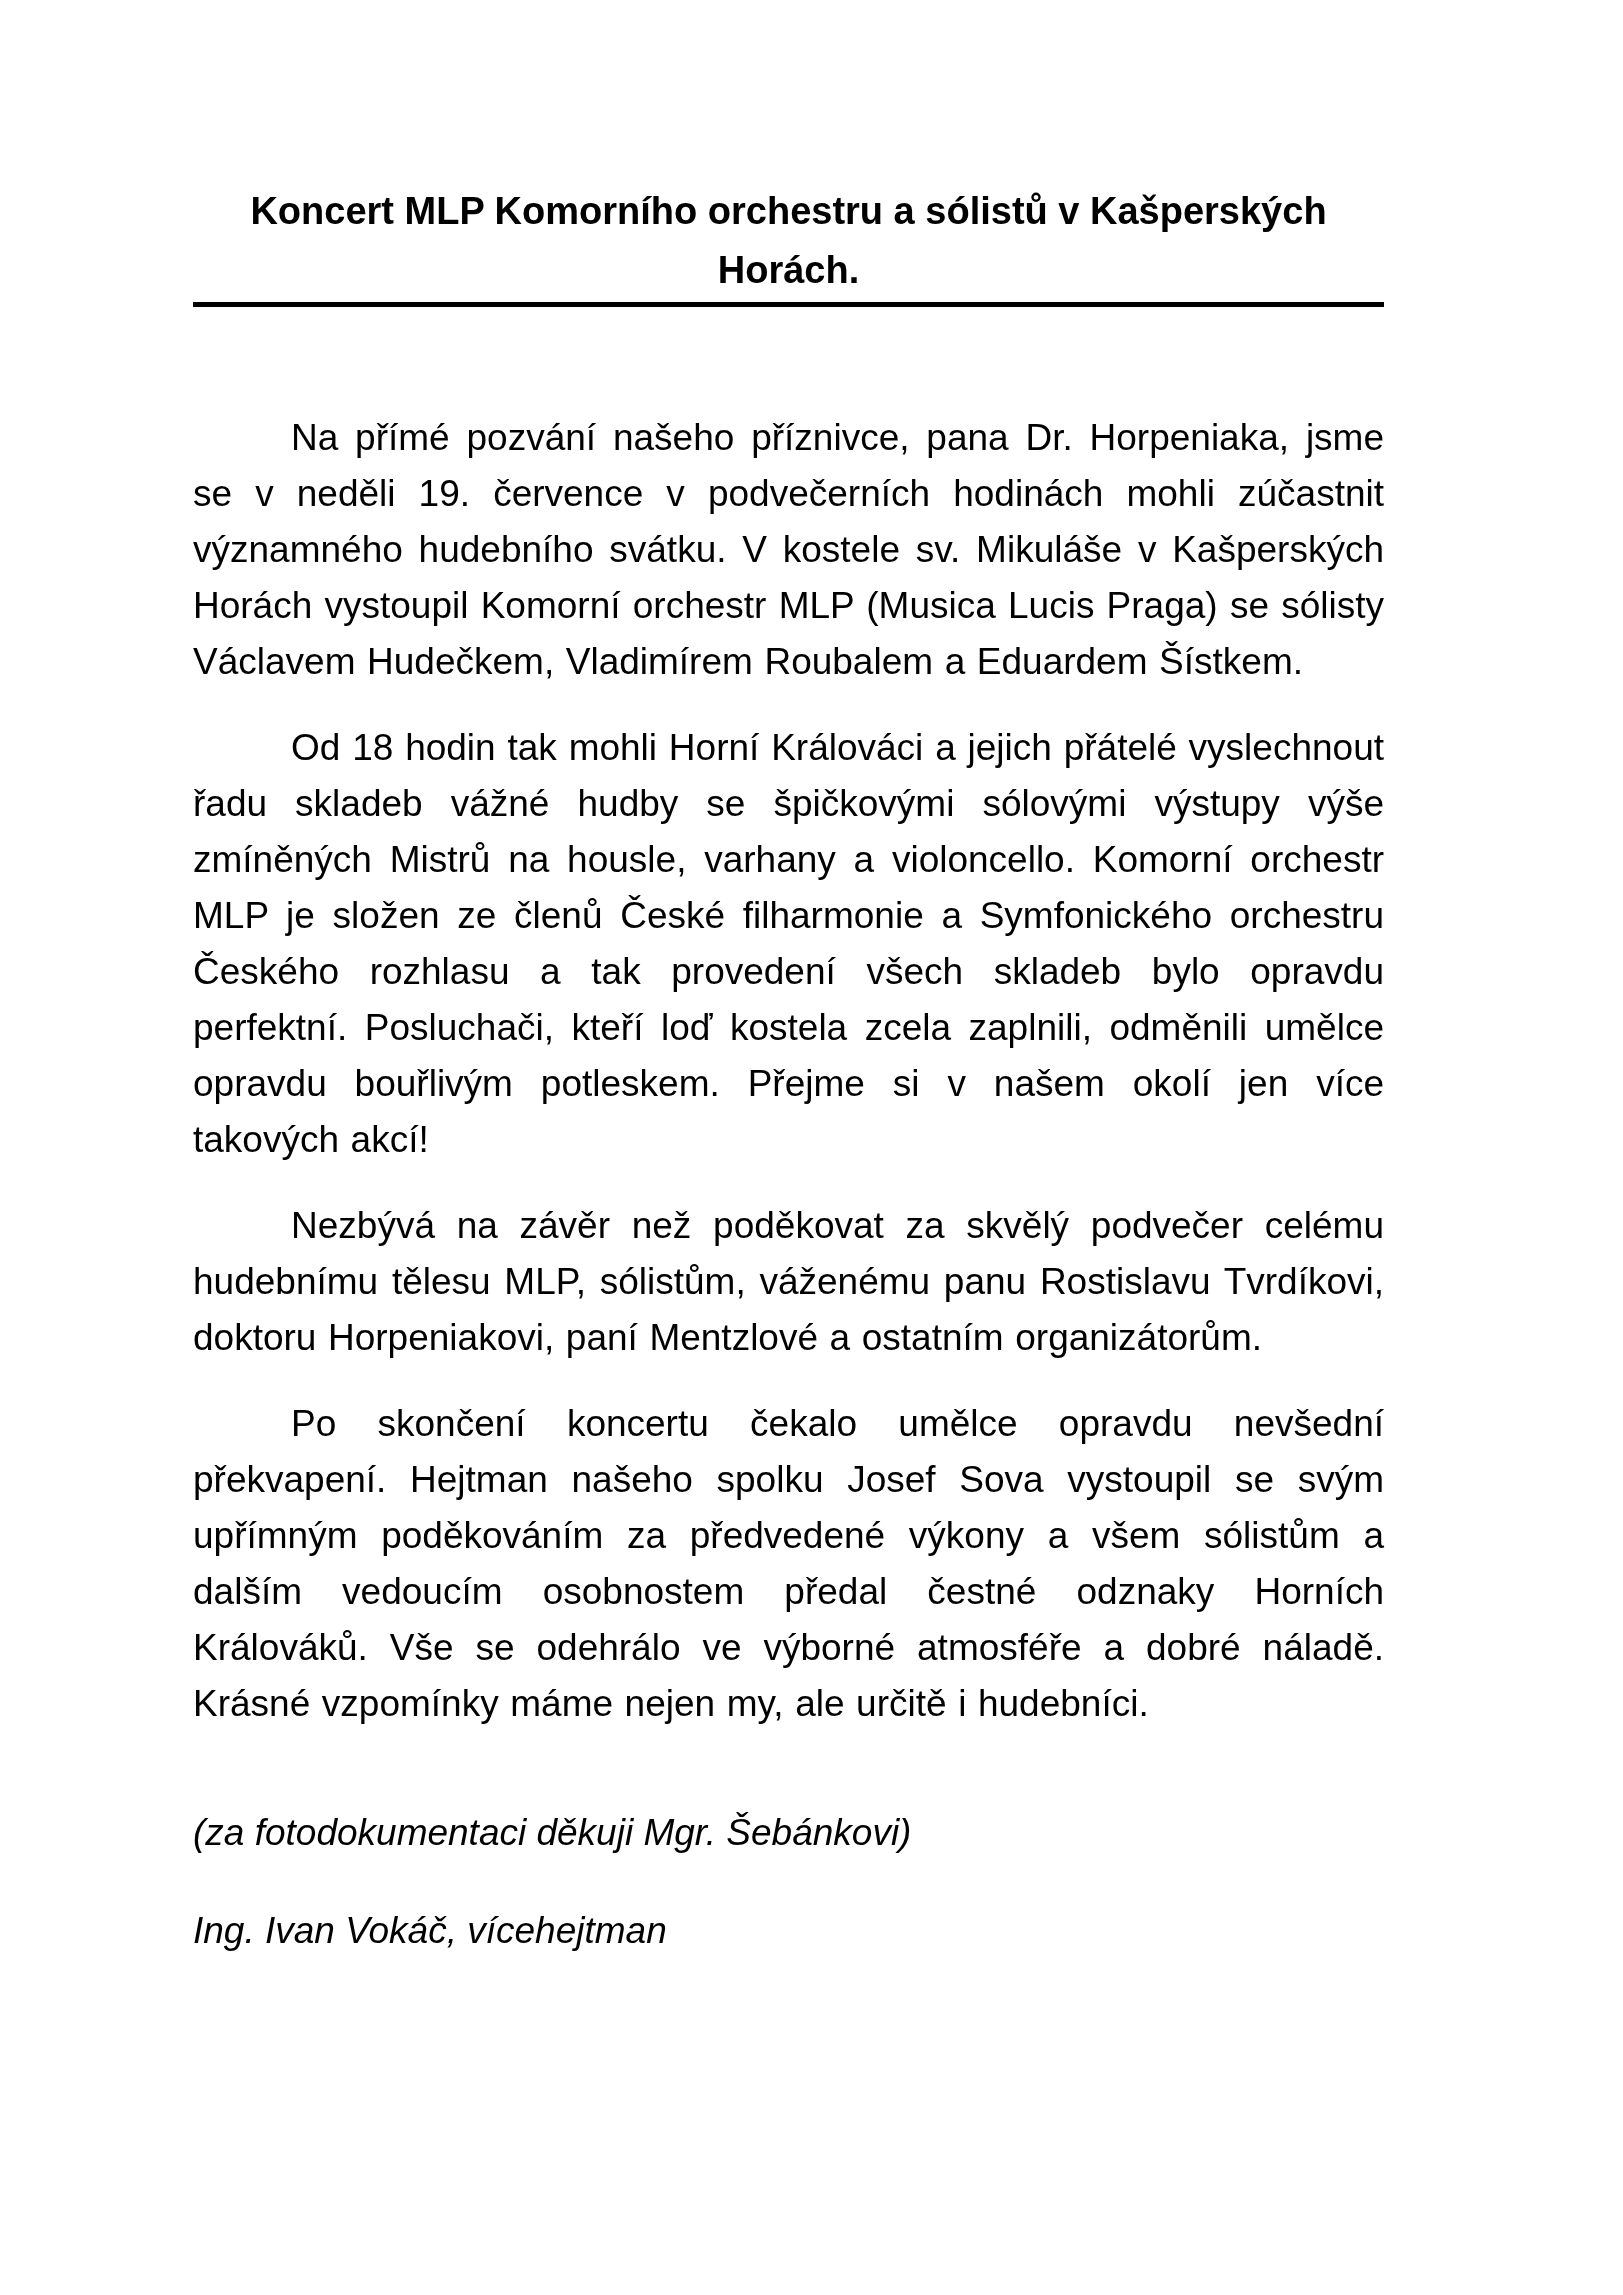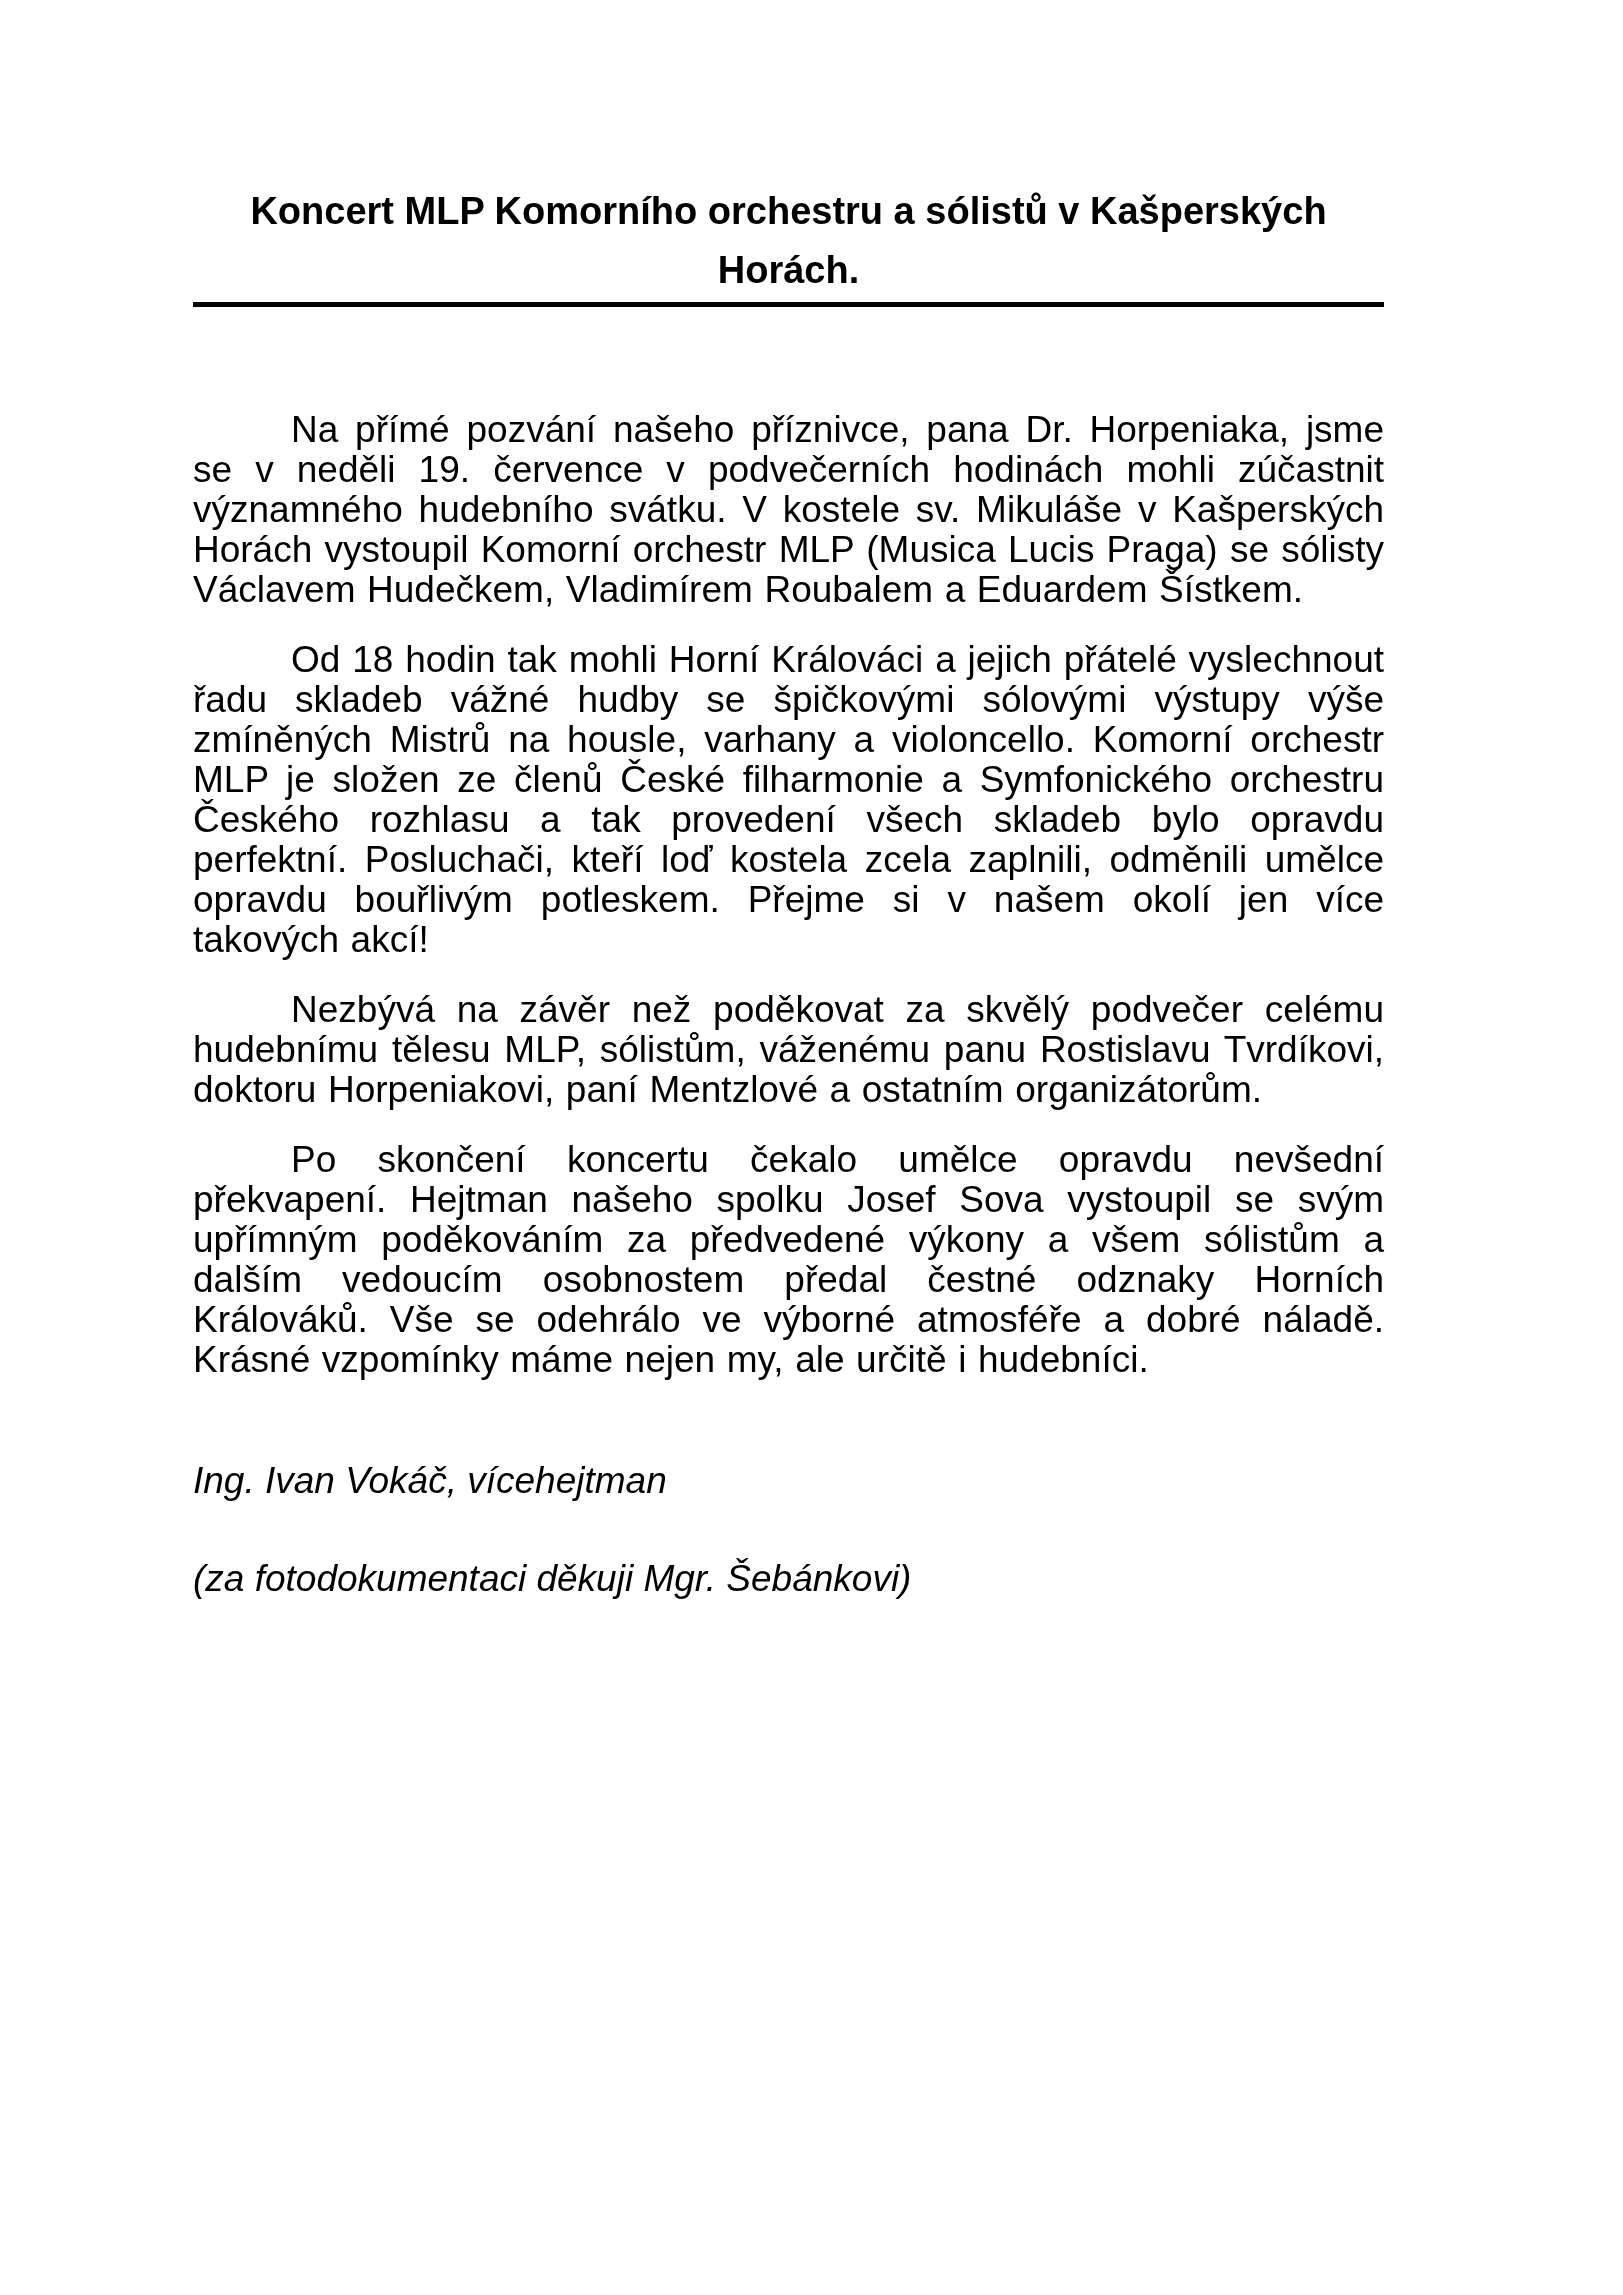--- a/index.html
+++ b/index.html
@@ -29,21 +29,21 @@
     line-height: 59px;
     margin: 0 0 103px 0;
   }
   .doc-title .title-underline {
     display: inline-block;
     border-bottom: 5.9px solid #000000;
     padding-bottom: 2px;
   }
   p.body-par {
     font-size: 37px;
-    line-height: 40px;
+    line-height: 56px;
     text-align: justify;
     text-indent: 98px;
     margin: 0 0 30px 0;
     word-spacing: 1.3px;
   }
   .signature-block {
     margin-top: 73px;
   }
   p.sig-par {
     font-size: 37px;
@@ -62,18 +62,18 @@
 
   <p class="body-par">Na přímé pozvání našeho příznivce, pana Dr. Horpeniaka, jsme se v neděli 19. července v podvečerních hodinách mohli zúčastnit významného hudebního svátku. V kostele sv. Mikuláše v Kašperských Horách vystoupil Komorní orchestr MLP (Musica Lucis Praga) se sólisty Václavem Hudečkem, Vladimírem Roubalem a Eduardem Šístkem.</p>
 
   <p class="body-par">Od 18 hodin tak mohli Horní Králováci a jejich přátelé vyslechnout řadu skladeb vážné hudby se špičkovými sólovými výstupy výše zmíněných Mistrů na housle, varhany a violoncello. Komorní orchestr MLP je složen ze členů České filharmonie a Symfonického orchestru Českého rozhlasu a tak provedení všech skladeb bylo opravdu perfektní. Posluchači, kteří loď kostela zcela zaplnili, odměnili umělce opravdu bouřlivým potleskem. Přejme si v našem okolí jen více takových akcí!</p>
 
   <p class="body-par">Nezbývá na závěr než poděkovat za skvělý podvečer celému hudebnímu tělesu MLP, sólistům, váženému panu Rostislavu Tvrdíkovi, doktoru Horpeniakovi, paní Mentzlové a ostatním organizátorům.</p>
 
   <p class="body-par">Po skončení koncertu čekalo umělce opravdu nevšední překvapení. Hejtman našeho spolku Josef Sova vystoupil se svým upřímným poděkováním za předvedené výkony a všem sólistům a dalším vedoucím osobnostem předal čestné odznaky Horních Králováků. Vše se odehrálo ve výborné atmosféře a dobré náladě. Krásné vzpomínky máme nejen my, ale určitě i hudebníci.</p>
 
   <div class="signature-block">
+    <p class="sig-par">(za fotodokumentaci děkuji Mgr. Šebánkovi)</p>
     <p class="sig-par">Ing. Ivan Vokáč, vícehejtman</p>
-    <p class="sig-par">(za fotodokumentaci děkuji Mgr. Šebánkovi)</p>
   </div>
 
 </div>
 
 
 </body></html>

